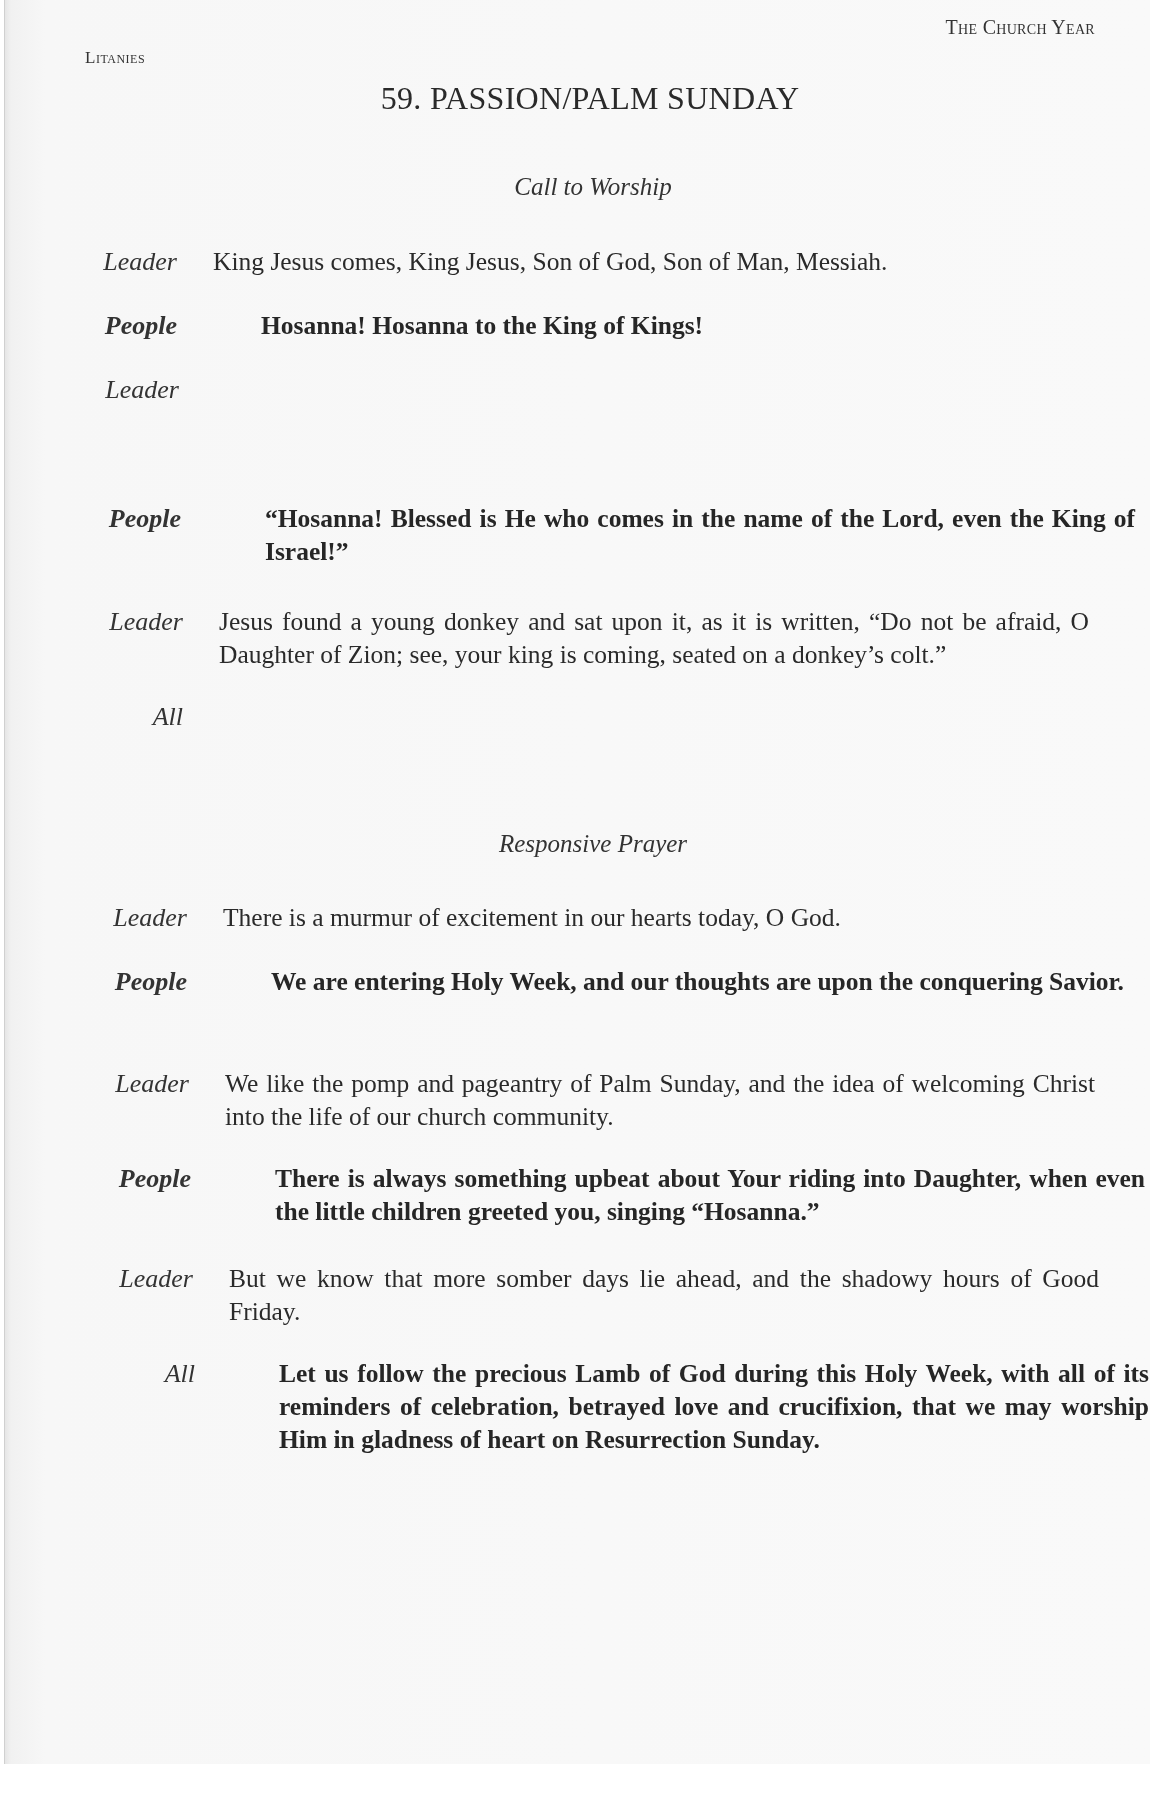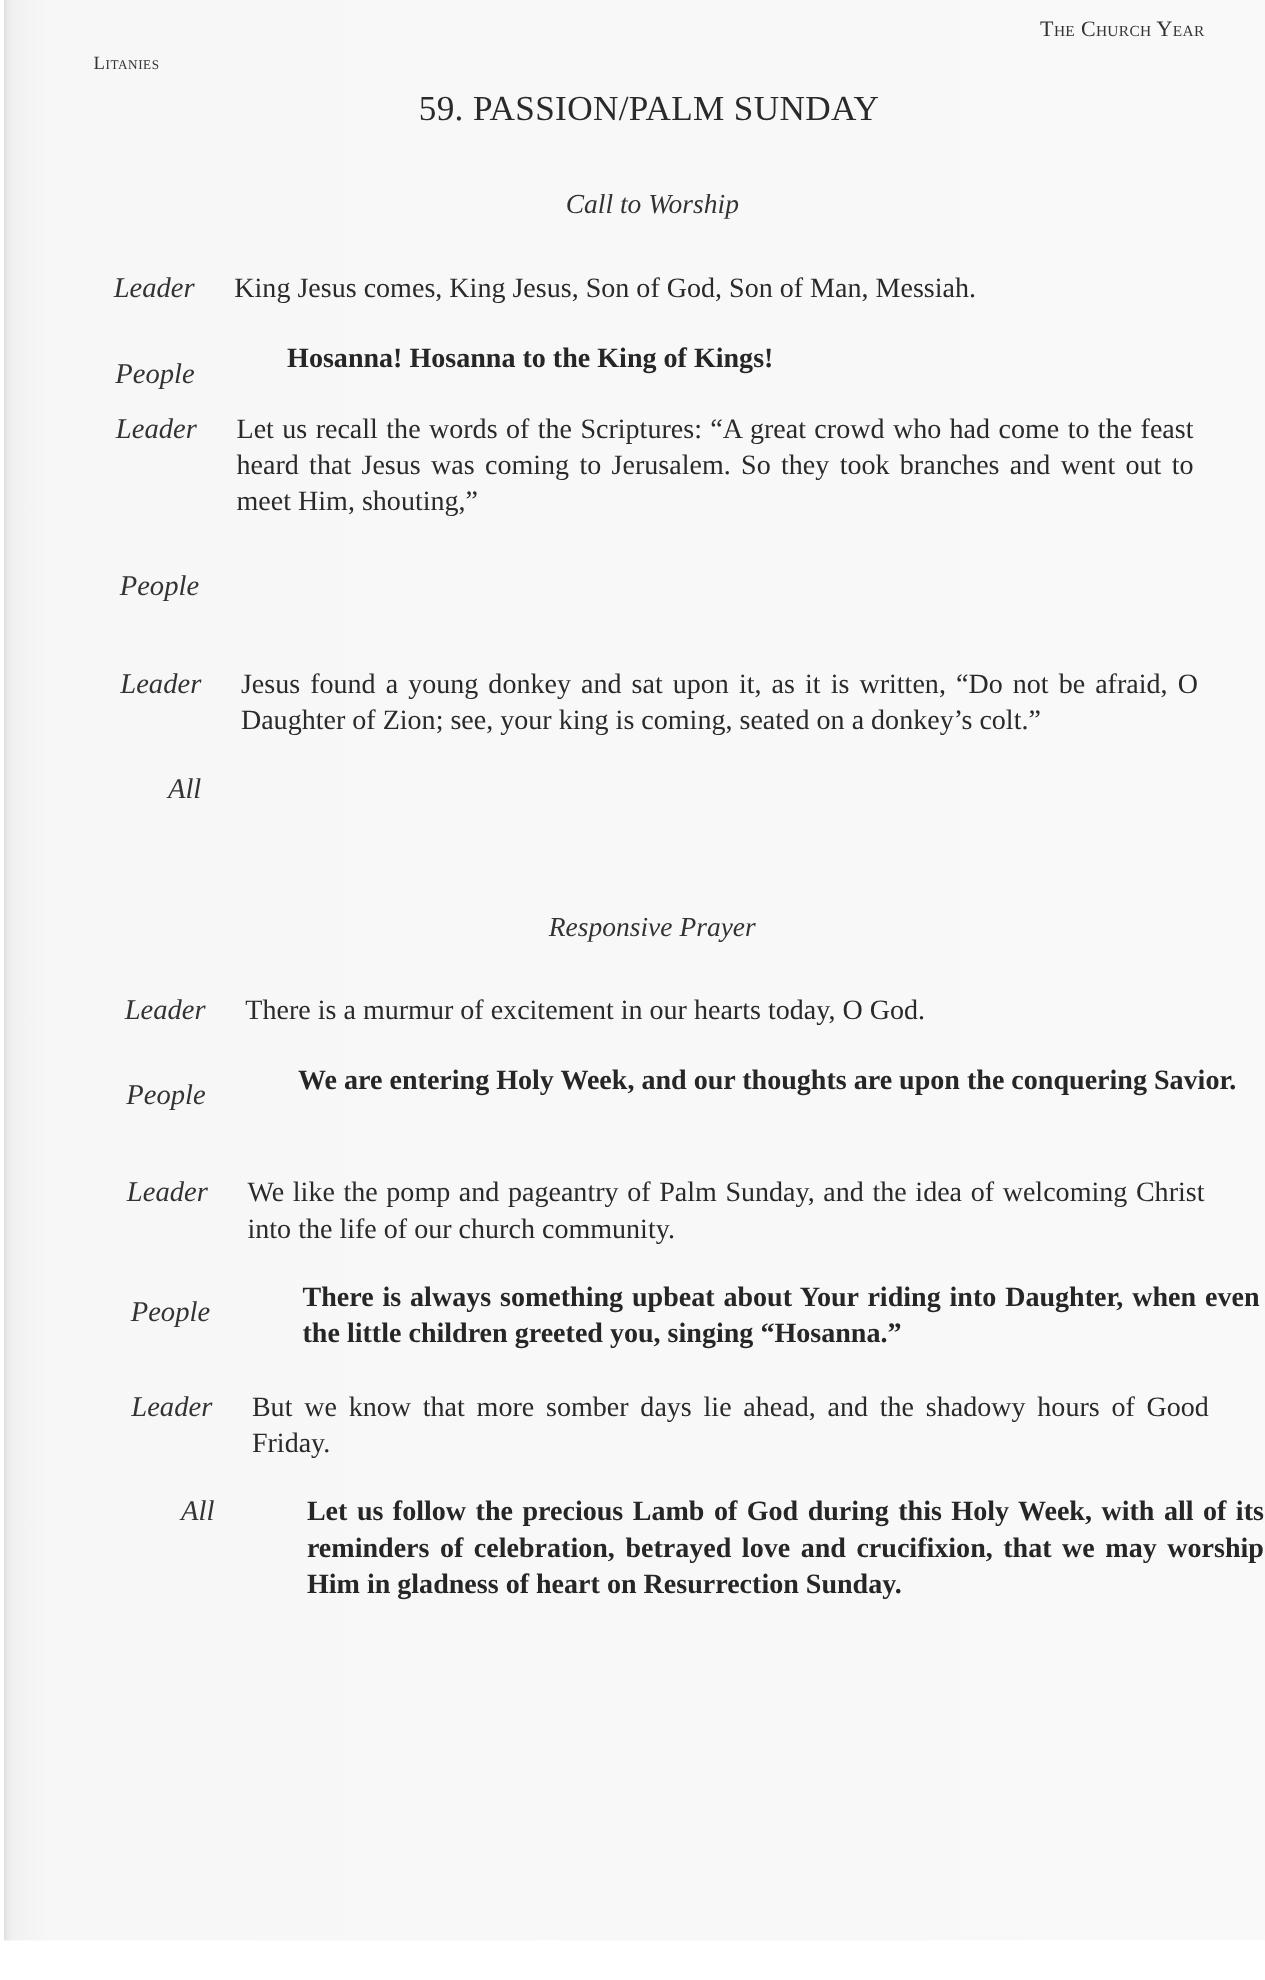--- a/index.html
+++ b/index.html
@@ -28,21 +28,21 @@
       position: absolute; left: 0; width: 1176px; text-align: center;
       font-style: italic; font-size: 25px; color: #333;
     }
     .entry {
       position: absolute; display: flex; align-items: flex-start;
     }
     .speaker {
       width: 94px; flex: 0 0 94px; text-align: right; font-style: italic;
       font-size: 26px; padding-right: 36px; color: #333; line-height: 33px;
     }
-    .speaker.bold { font-weight: normal; margin-top: 14px; }
+    .speaker.bold { font-weight: bold; }
     .line {
       width: 870px; font-size: 25.5px; line-height: 33px; color: #2a2a2a;
       text-align: justify; text-align-last: left;
     }
     .line.bold { font-weight: bold; color: #262626; margin-left: 48px; }
   </style>
 </head>
 <body>
 
 <div class="page">
@@ -55,24 +55,24 @@
   <div class="entry" style="left:78px; top:245px">
     <div class="speaker">Leader</div>
     <div class="line">King Jesus comes, King Jesus, Son of God, Son of Man, Messiah.</div>
   </div>
   <div class="entry" style="left:78px; top:309px">
     <div class="speaker bold">People</div>
     <div class="line bold">Hosanna! Hosanna to the King of Kings!</div>
   </div>
   <div class="entry" style="left:80px; top:373px">
     <div class="speaker">Leader</div>
-    <div class="line">Let us recall the words of the Scriptures: “A great crowd who had come to the feast heard that Jesus was coming to Jerusalem. So they took branches and went out to meet Him, shouting,”</div>
   </div>
   <div class="entry" style="left:82px; top:502px">
     <div class="speaker bold">People</div>
+    <div class="line bold">“Hosanna! Blessed is He who comes in the name of the Lord, even the King of Israel!”</div>
   </div>
   <div class="entry" style="left:84px; top:605px">
     <div class="speaker">Leader</div>
     <div class="line">Jesus found a young donkey and sat upon it, as it is written, “Do not be afraid, O Daughter of Zion; see, your king is coming, seated on a donkey’s colt.”</div>
   </div>
   <div class="entry" style="left:84px; top:700px">
     <div class="speaker">All</div>
   </div>
 
   <div class="section-head" style="top:830px">Responsive Prayer</div>

